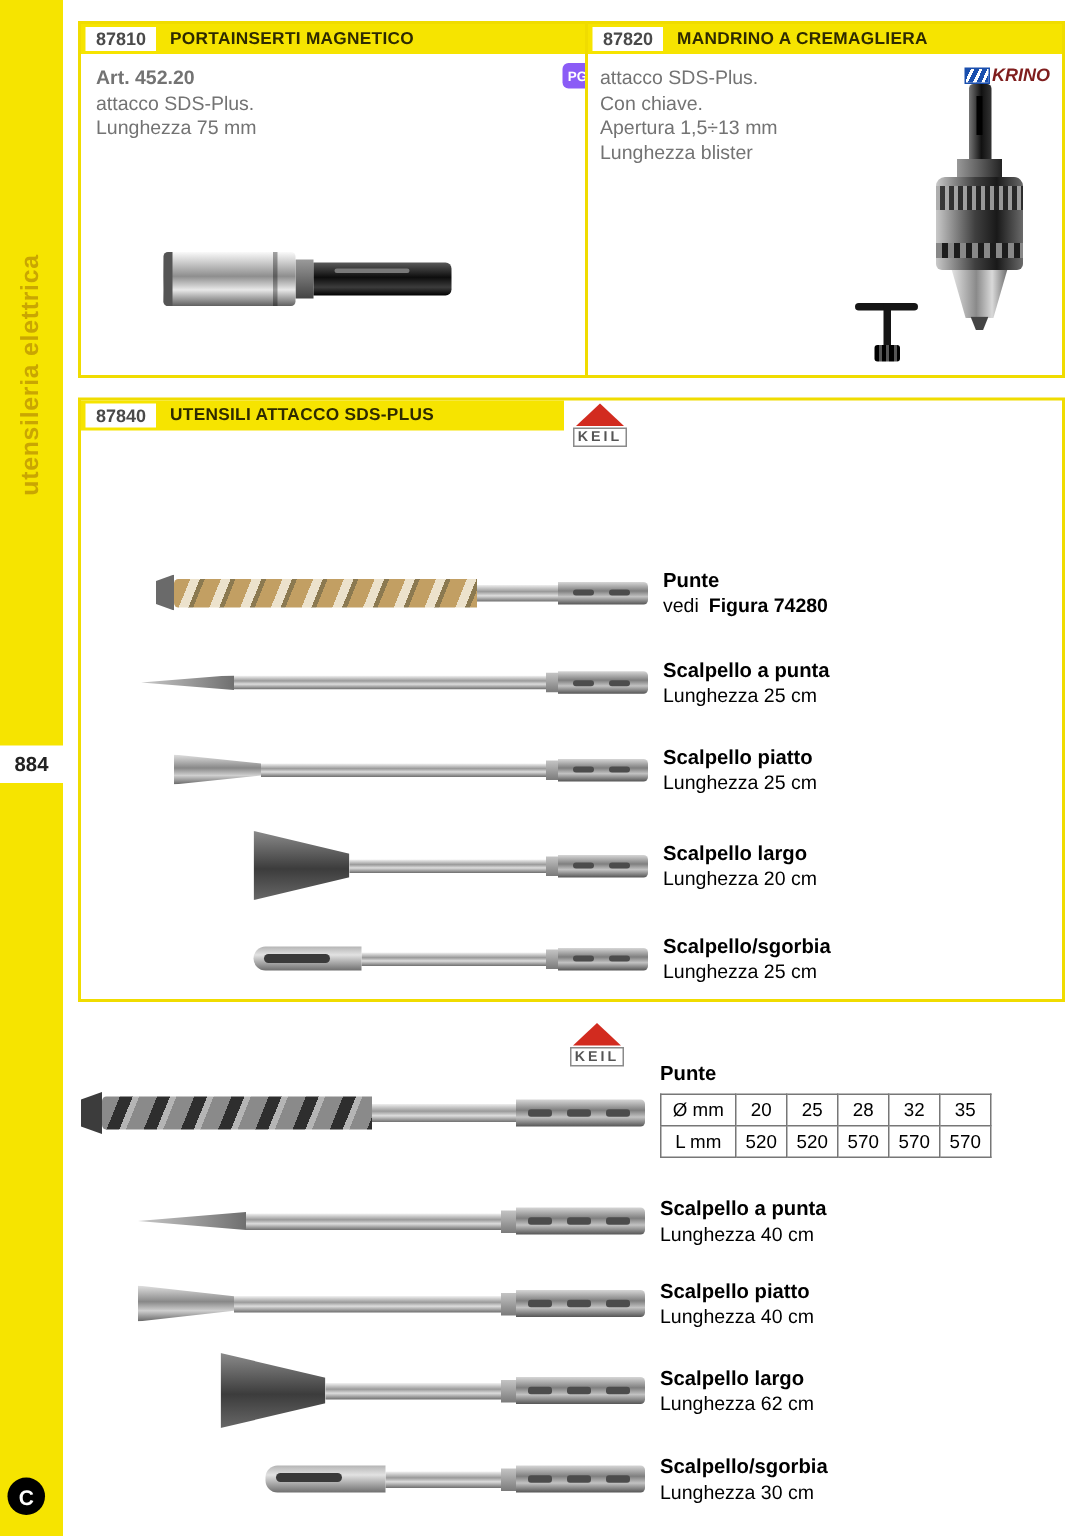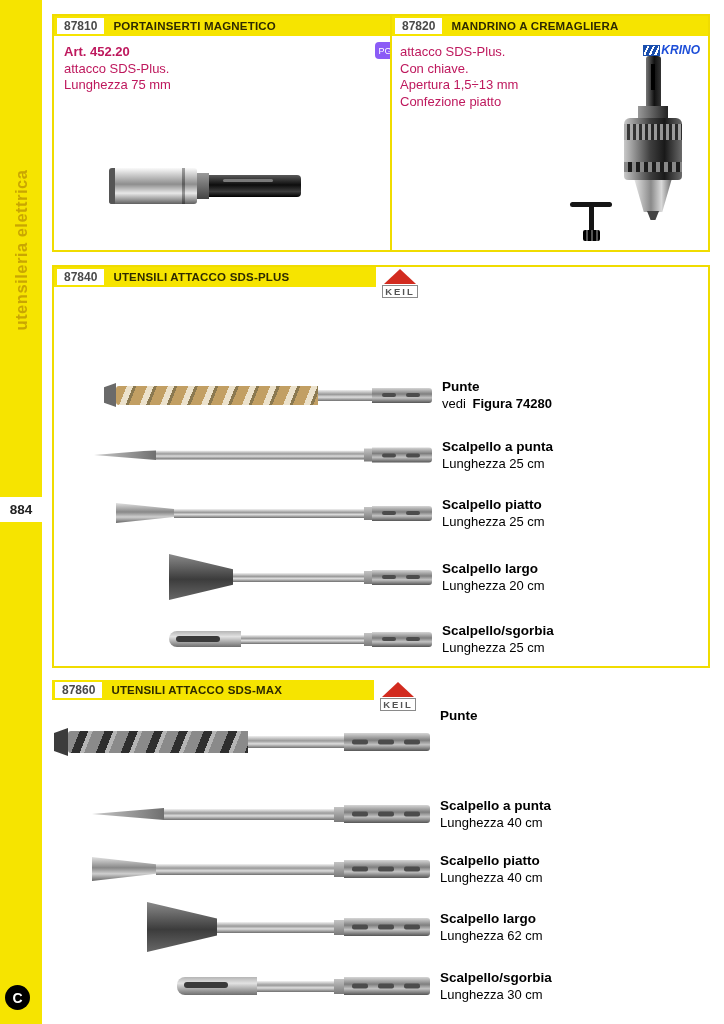--- a/index.html
+++ b/index.html
@@ -22,38 +22,38 @@
     font-weight:bold; font-size:14px; }
 
   
   .box { position:absolute; border:2px solid #F0DC00; background:#fff; }
   .box.noborder { border:none; }
   .sec-header { position:absolute; left:0; top:0; height:20px; background:#F6E400;
     display:flex; align-items:center; }
   .code-box { background:#fff; font-weight:bold; font-size:12px; color:#4a4a4a;
     padding:0 7px; height:16px; line-height:16px; margin-left:3px; }
   .sec-title { font-weight:bold; font-size:11.5px; color:#2e2a00; margin-left:9px; letter-spacing:.2px; }
-  .desc { position:absolute; font-size:13px; line-height:16.5px; color:#be185d; }
+  .desc { position:absolute; font-size:13px; line-height:16.5px; color:#737373; }
   .b { font-weight:bold; }
 
   .row { position:absolute; left:0; width:100%; }
   .img-wrap { position:absolute; top:50%; transform:translateY(-50%); display:flex; align-items:center; }
   .caption { position:absolute; left:388px; top:50%; transform:translateY(-50%); }
   .cap-title { font-weight:bold; font-size:13.5px; color:#000; }
   .cap-sub { font-size:13px; margin-top:2px; color:#000; }
 
   
   .pg-logo { position:absolute; display:flex; align-items:center; }
   .pg-badge { display:inline-flex; width:19px; height:17px; background:#8b5cf6; border-radius:4px;
-    color:#fff; font-size:9px; font-weight:normal; align-items:center; justify-content:center; }
+    color:#fff; font-size:9px; font-weight:bold; align-items:center; justify-content:center; }
   .pg-text { color:#b91c1c; font-weight:bold; font-style:italic; font-size:13px; margin-left:3px; }
   .krino-logo { position:absolute; display:flex; align-items:center; }
   .krino-flag { width:17px; height:11px; border:1px solid #1a4fae;
     background:repeating-linear-gradient(115deg,#1a4fae 0 3px,#fff 3px 5px); }
-  .krino-text { color:#1d4ed8; font-weight:bold; font-style:italic; font-size:12px; margin-left:1px; }
+  .krino-text { color:#7f1d1d; font-weight:bold; font-style:italic; font-size:12px; margin-left:1px; }
   .keil { position:absolute; width:36px; text-align:center; }
   .keil-tri { width:0; height:0; border-left:16px solid transparent; border-right:16px solid transparent;
     border-bottom:15px solid #D22B1F; margin:0 auto; }
   .keil-box { margin-top:1px; border:1px solid #8a8a8a; font-size:9.5px; font-weight:bold;
     letter-spacing:2px; color:#555; line-height:11px; background:#fff; }
 
   
   .size-table { border-collapse:collapse; }
   .size-table td { border:1px solid #777; width:34px; height:21px; text-align:center;
     font-size:12.5px; color:#000; }
@@ -179,21 +179,21 @@
 
 <section class="box" style="left:390px;top:14px;width:320px;height:238px;">
   <header class="sec-header" style="width:100%;">
     <span class="code-box">87820</span>
     <span class="sec-title">MANDRINO A CREMAGLIERA</span>
   </header>
   <div class="desc" style="left:8px;top:28px;">
     <div>attacco SDS-Plus.</div>
     <div>Con chiave.</div>
     <div>Apertura 1,5÷13 mm</div>
-    <div>Confezione piatto</div>
+    <div>Lunghezza blister</div>
   </div>
   <div class="krino-logo" style="right:8px;top:27px;">
     <i class="krino-flag"></i>
     <span class="krino-text">KRINO</span>
   </div>
   <div class="chuck" style="left:232px;top:40px;">
     <i class="ch-shank">
         <b></b>
       </i>
     <i class="ch-collar"></i>
@@ -300,44 +300,56 @@
         </i>
     </div>
     <div class="caption">
       <div class="cap-title">Scalpello/sgorbia</div>
       <div class="cap-sub">Lunghezza 25 cm</div>
     </div>
   </div>
 </section>
 
 <section class="box noborder" style="left:52px;top:680px;width:658px;height:344px;">
-  <header class="sec-header" style="width:322px;">
-    <span class="code-box">87860</span>
-    <span class="sec-title">UTENSILI ATTACCO SDS-MAX</span>
-  </header>
   <div class="keil" style="left:328px;top:2px;">
     <i class="keil-tri"></i>
     <div class="keil-box">KEIL</div>
   </div>
 
   <div class="row" style="top:26px;height:96px;">
     <div class="img-wrap" style="left:2px;width:376px;top:22px;transform:none;">
       <i class="bit-head max"></i>
         <i class="bit-flutes max"></i>
         <i class="bit-neck max"></i>
       <i class="shank smax">
           <b></b>
           <b></b>
           <b></b>
         </i>
     </div>
     <div style="position:absolute;left:388px;top:2px;">
       <div class="cap-title">Punte</div>
       <table class="size-table" style="margin-top:6px;">
         <tbody>
+          <tr>
+            <td class="hd">Ø mm</td>
+            <td>20</td>
+            <td>25</td>
+            <td>28</td>
+            <td>32</td>
+            <td>35</td>
+          </tr>
+          <tr>
+            <td class="hd">L mm</td>
+            <td>520</td>
+            <td>520</td>
+            <td>570</td>
+            <td>570</td>
+            <td>570</td>
+          </tr>
         </tbody>
       </table>
     </div>
   </div>
 
   <div class="row" style="top:108px;height:52px;">
     <div class="img-wrap" style="left:40px;width:338px;">
       <i class="tip-point max"></i>
         <i class="shaft max"></i>
         <i class="collar max"></i>

